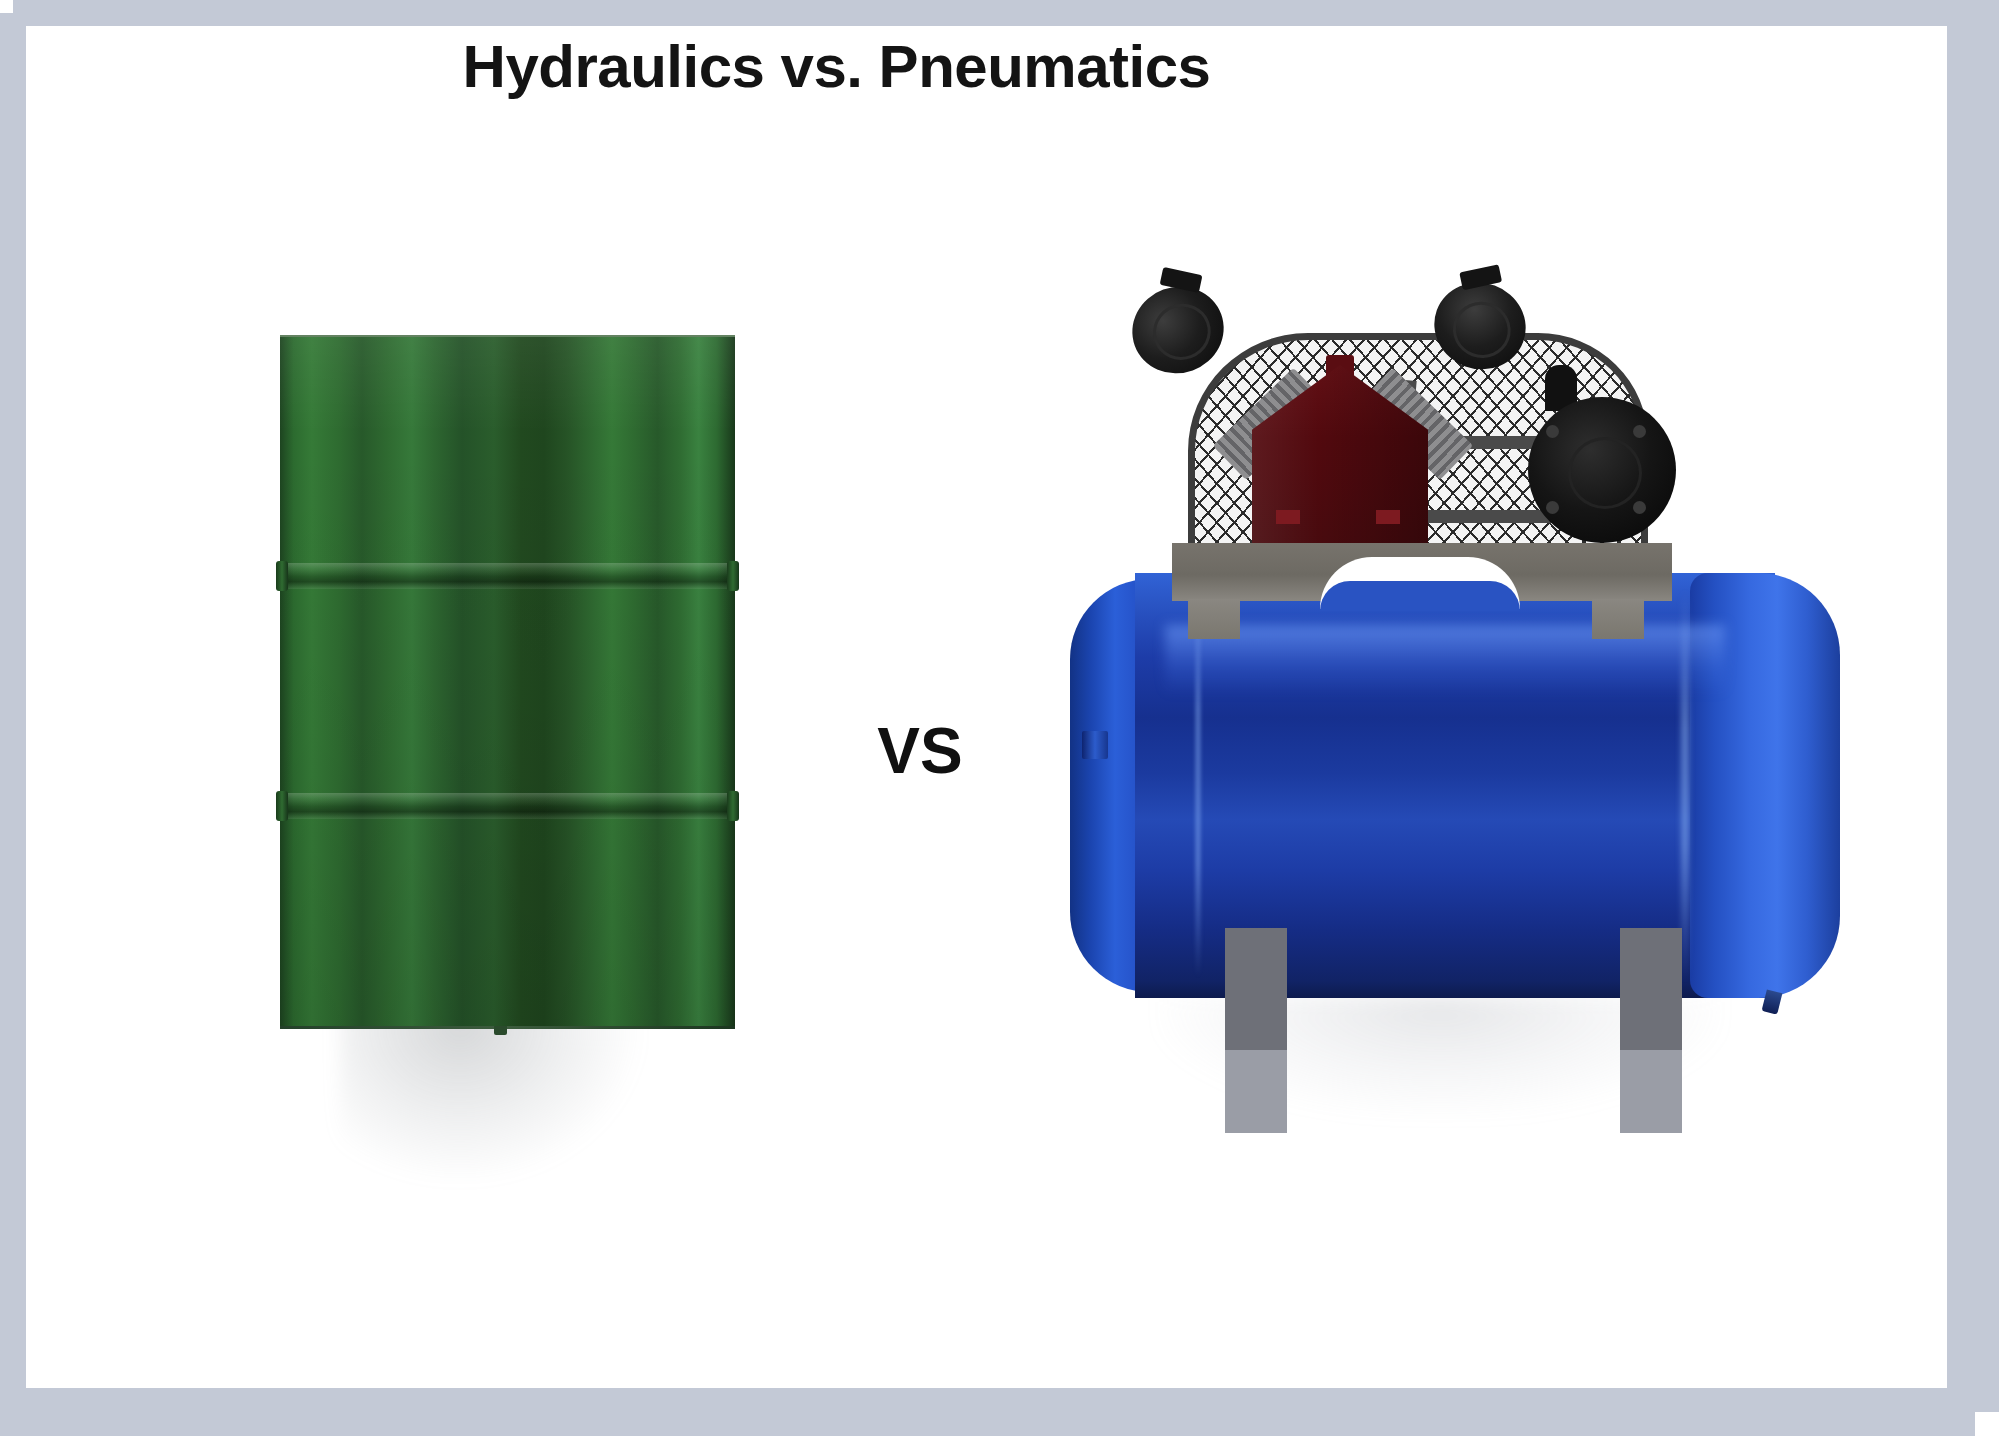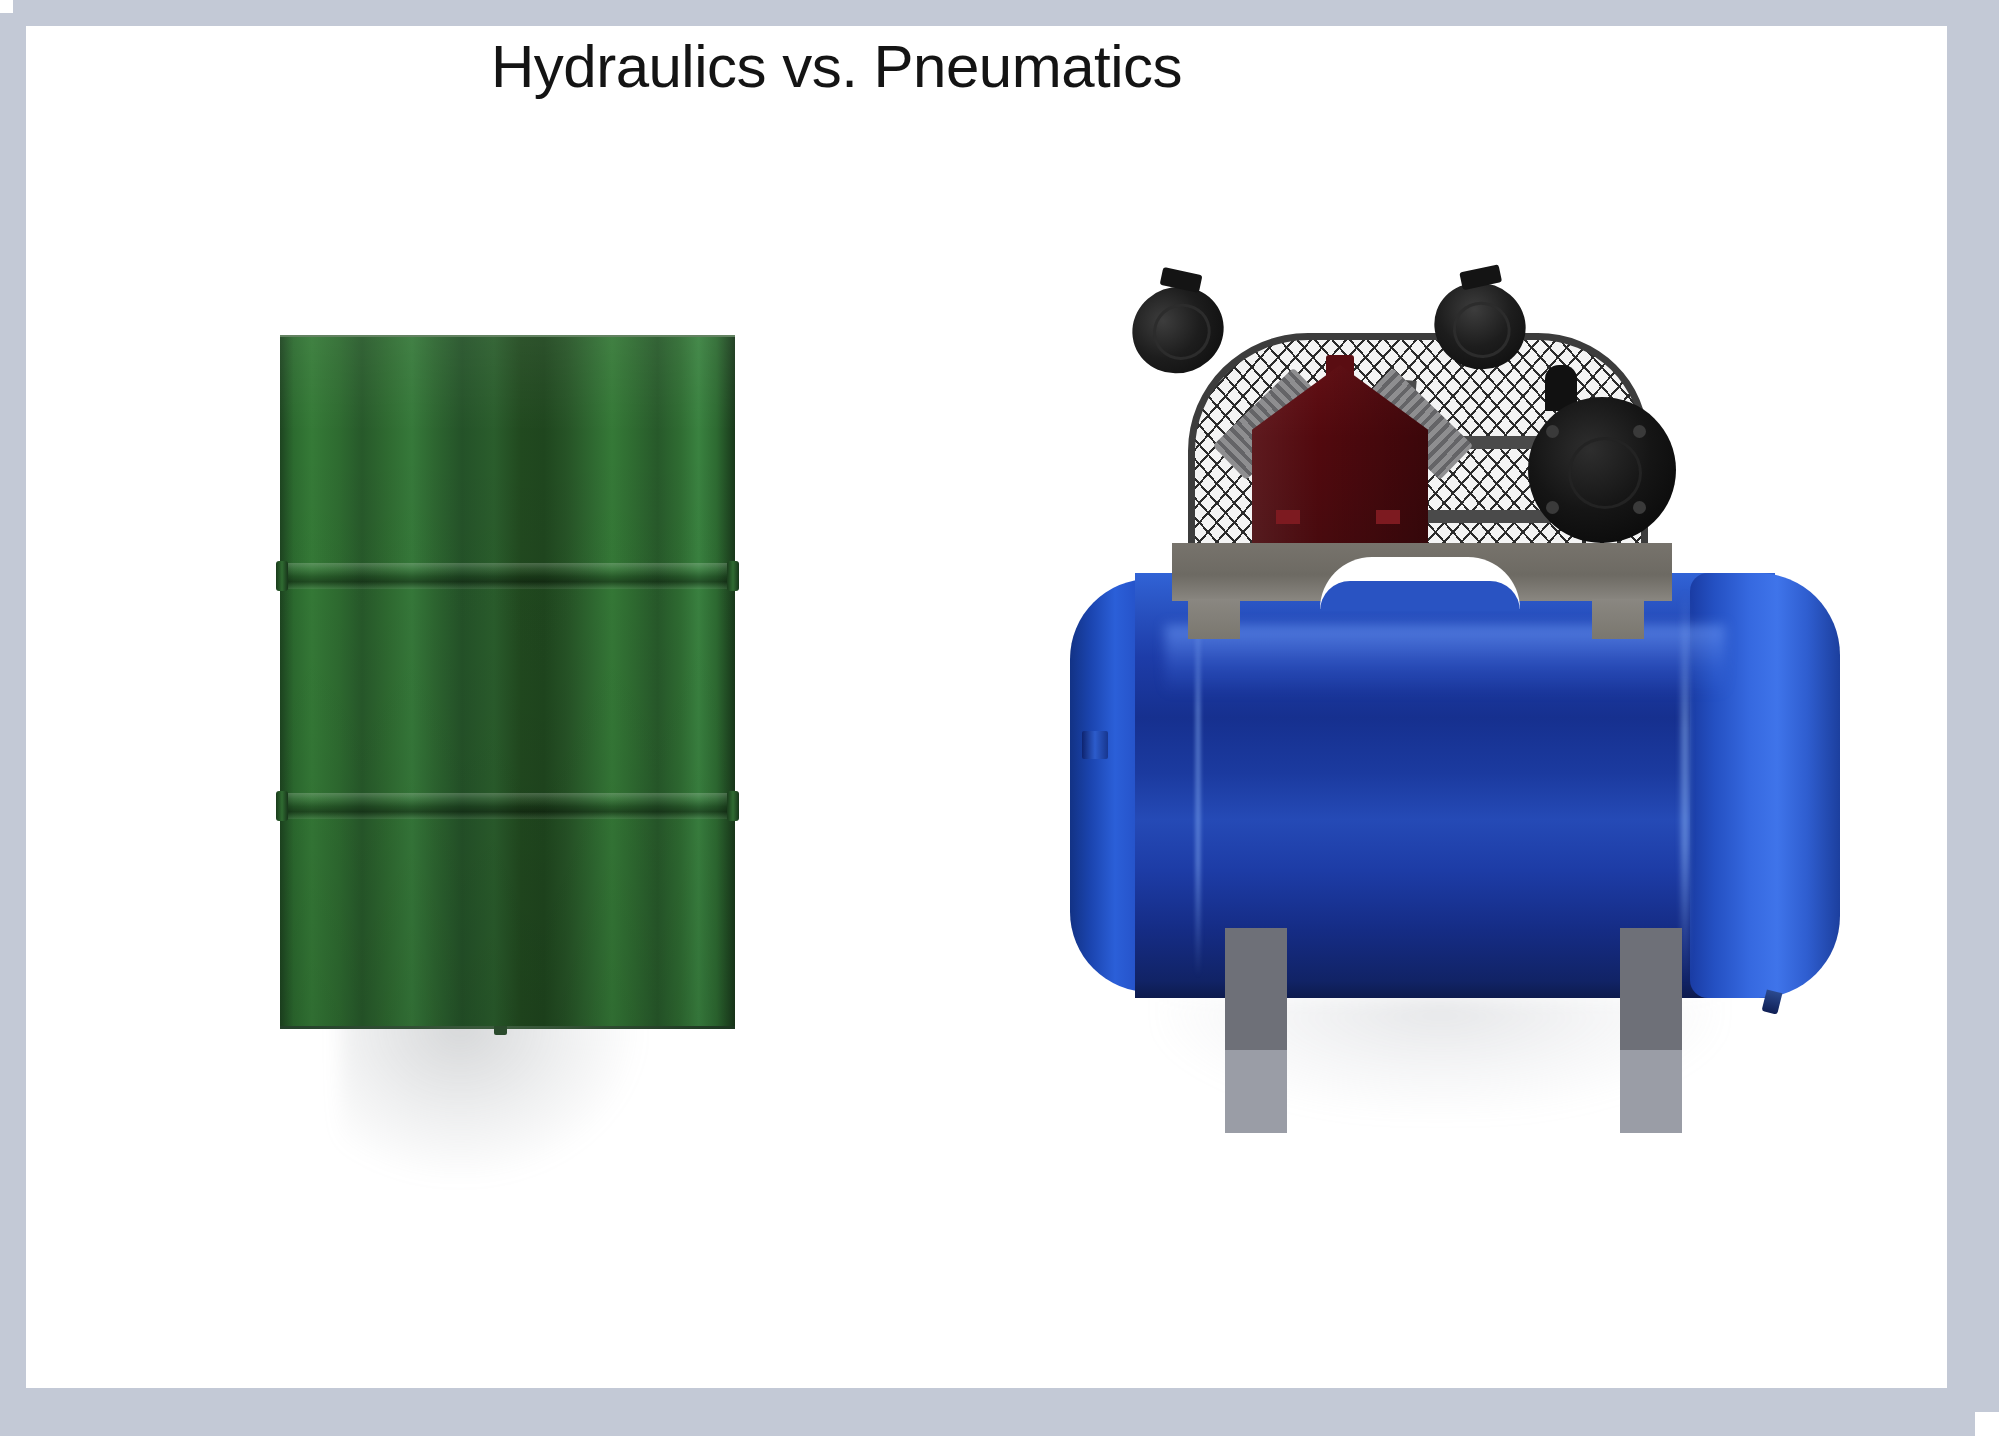--- a/index.html
+++ b/index.html
@@ -36,21 +36,21 @@
     background:#ffffff;
   }
 
   
   #title{
     position:absolute;
     left:0;top:32px;
     width:1673px;
     text-align:center;
     font-size:60px;
-    font-weight:normal;
+    font-weight:bold;
     color:#141414;
     letter-spacing:-0.5px;
     white-space:nowrap;
   }
 
   
   #vs-label{
     position:absolute;
     left:840px;top:714px;
     width:160px;
@@ -445,20 +445,21 @@
 
     <div class="drum-rib" id="drum-rib-2">
       <div class="drum-rib-knob" style="left:0px;top:-2px;"></div>
       <div class="drum-rib-knob" style="right:0px;top:-2px;"></div>
     </div>
 
     <div id="drum-bottom-edge"></div>
     <div id="drum-plug"></div>
   </div>
 
+  <div id="vs-label">VS</div>
 
   <div id="compressor-wrap">
     <div id="compressor-shadow"></div>
 
     <div id="tank">
       <div id="tank-cap-left"></div>
       <div id="tank-barrel"></div>
       <div id="tank-cap-right"></div>
       <div id="tank-highlight"></div>
       <div id="tank-cap-left-seam"></div>

